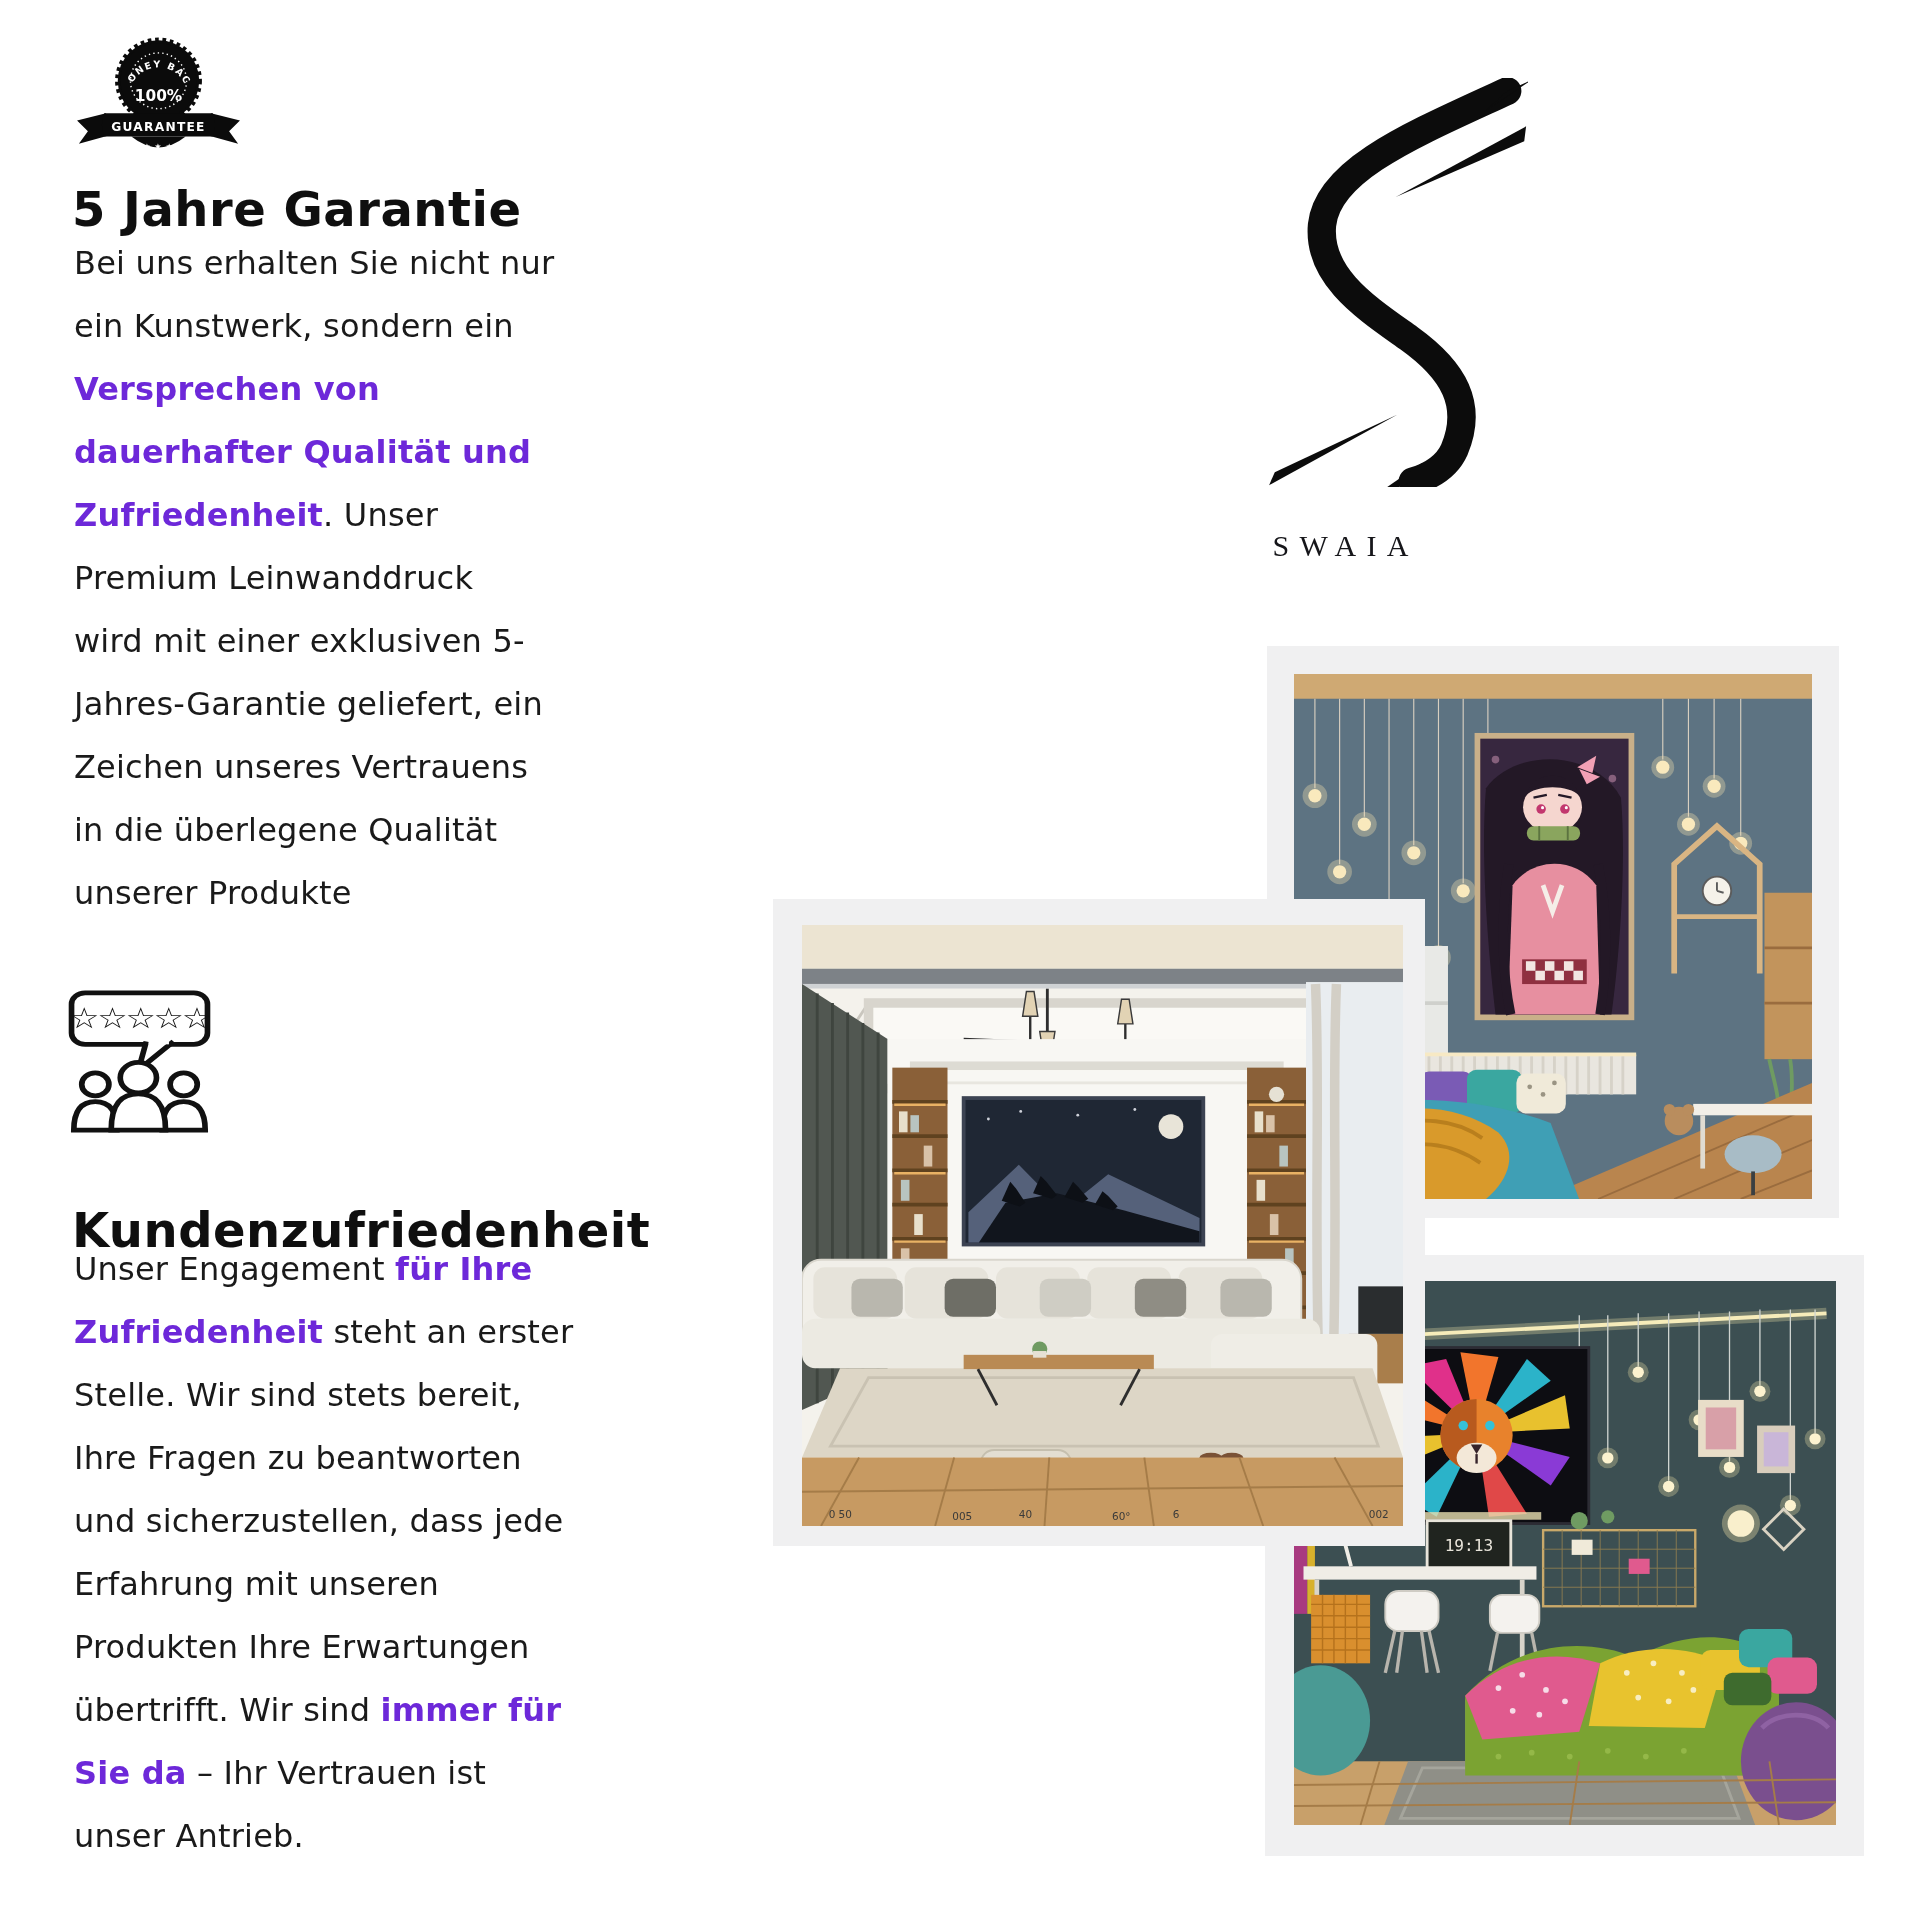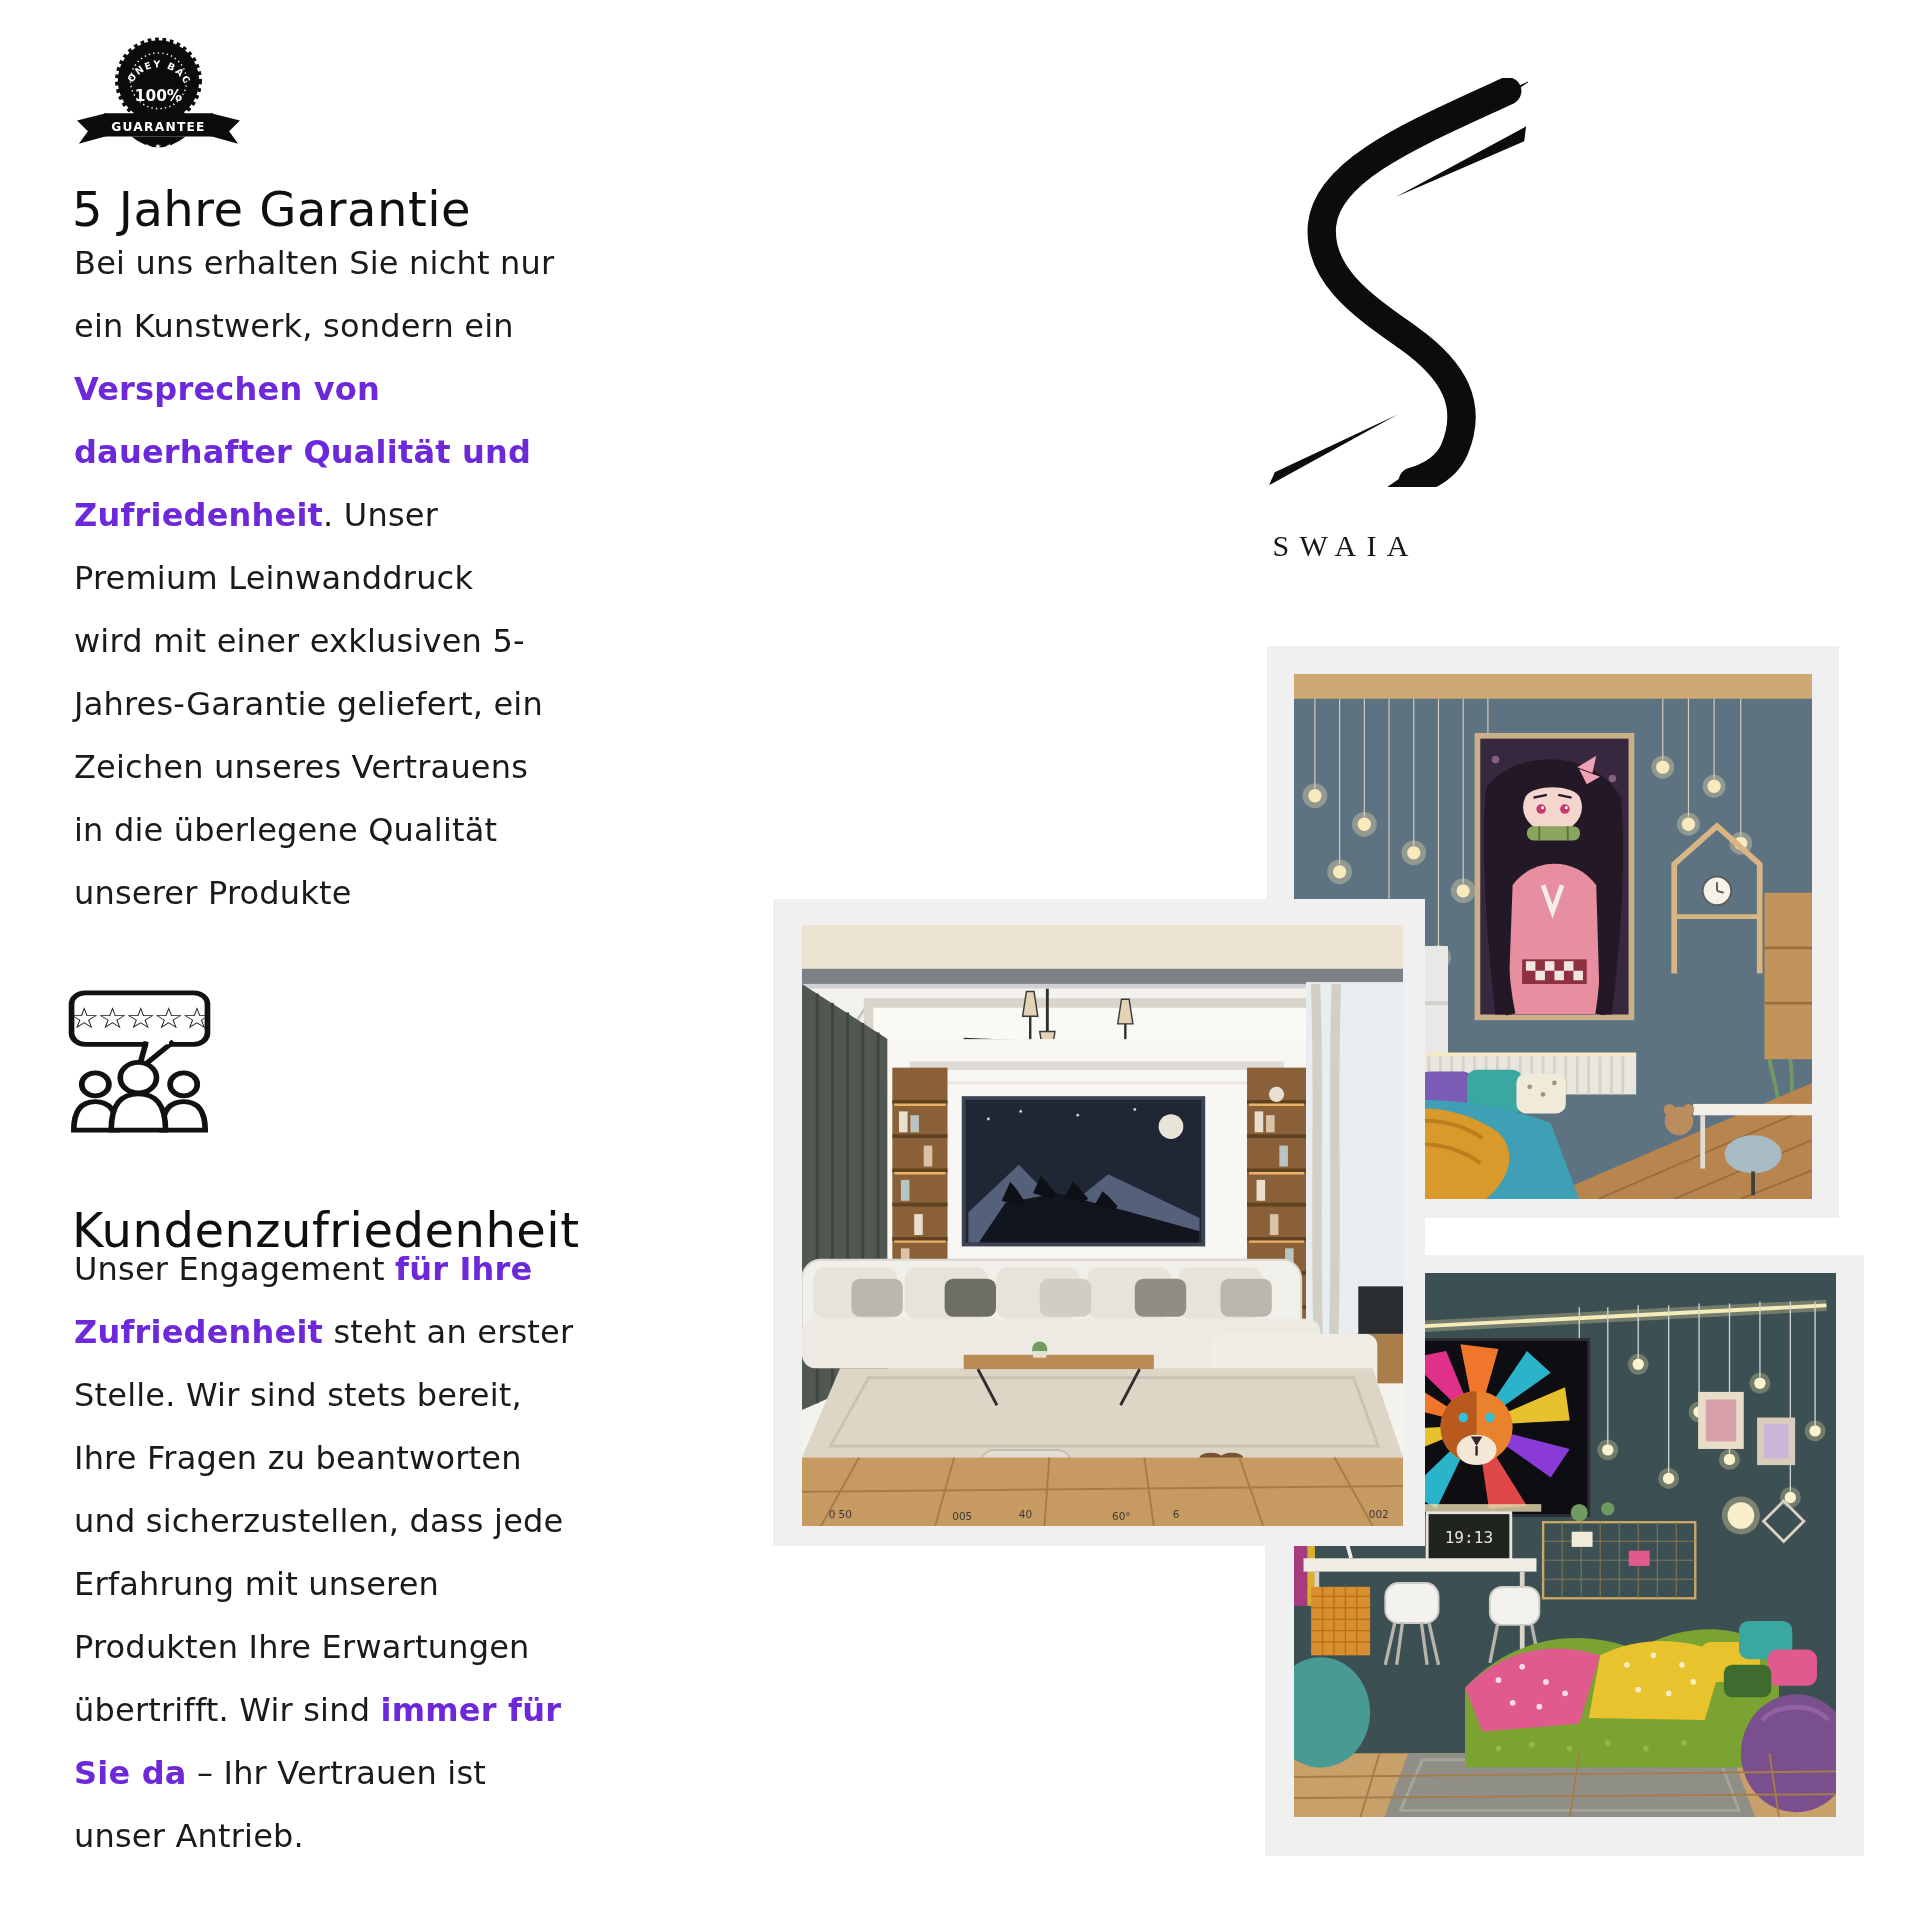--- a/index.html
+++ b/index.html
@@ -1,19 +1,19 @@
 <!DOCTYPE html>
 <html style="font-size:15px"><head>
 <meta charset="utf-8">
 <style>
   html,body{margin:0;padding:0;background:#ffffff;}
   #canvas{position:relative;width:1926px;height:1926px;background:#ffffff;overflow:hidden;
           font-family:"DejaVu Sans","Liberation Sans",sans-serif;color:#141414;}
   .abs{position:absolute;}
-  .h{position:absolute;font-weight:400;font-size:48px;letter-spacing:0.5px;color:#0f0f0f;line-height:1.1;white-space:nowrap;}
+  .h{position:absolute;font-weight:700;font-size:48px;letter-spacing:0.5px;color:#0f0f0f;line-height:1.1;white-space:nowrap;}
   .para{position:absolute;font-size:32px;line-height:63px;color:#1a1a1a;letter-spacing:0.2px;white-space:pre;}
   .para .b{font-weight:700;color:#6d28d9;}
   .brand-word{position:absolute;font-family:"Liberation Serif","DejaVu Serif",serif;
               font-size:30px;letter-spacing:.34em;color:#16161a;text-align:center;white-space:nowrap;}
   .card{position:absolute;background:#f0f0f1;}
   .photo{position:absolute;overflow:hidden;}
   svg{display:block;}
 </style>
 </head>
 <body>
@@ -265,21 +265,21 @@
           <path d="M 10 544 C 80 516 150 514 215 536" stroke="#7a5bb5"></path>
         </g>
         <path d="M 70 470 C 120 448 175 454 215 482 C 235 502 228 530 202 552 L 120 552 C 92 520 78 496 70 470 Z" fill="#d99a2b"></path>
         <path d="M 95 478 C 130 464 170 468 198 488" stroke="#b97f1d" stroke-width="4" fill="none"></path>
         <path d="M 88 504 C 125 488 165 492 196 514" stroke="#b97f1d" stroke-width="4" fill="none"></path>
       </svg>
     </div>
   </div>
 
   <div class="card" style="left:1265px;top:1255px;width:599px;height:601px;z-index:2;">
-    <div class="photo" style="left:28.5px;top:18px;width:542px;height:544px;">
+    <div class="photo" style="left:28.5px;top:26px;width:542px;height:544px;">
       <svg width="542" height="544" viewBox="0 0 570 572" preserveAspectRatio="none">
         <rect width="570" height="572" fill="#c8a06a"></rect>
         <rect width="570" height="505" fill="#3c4f52"></rect>
         <rect width="14" height="350" fill="#a83a80"></rect>
         <rect x="14" width="8" height="350" fill="#d8b12c"></rect>
 
         <path d="M 20 62 L 560 34" stroke="#f3e5a8" stroke-width="12" opacity=".3" fill="none"></path>
         <path d="M 20 62 L 560 34" stroke="#f6ecba" stroke-width="4" fill="none"></path>
 
         <g stroke="#cfd4d0" stroke-width="1.4">

